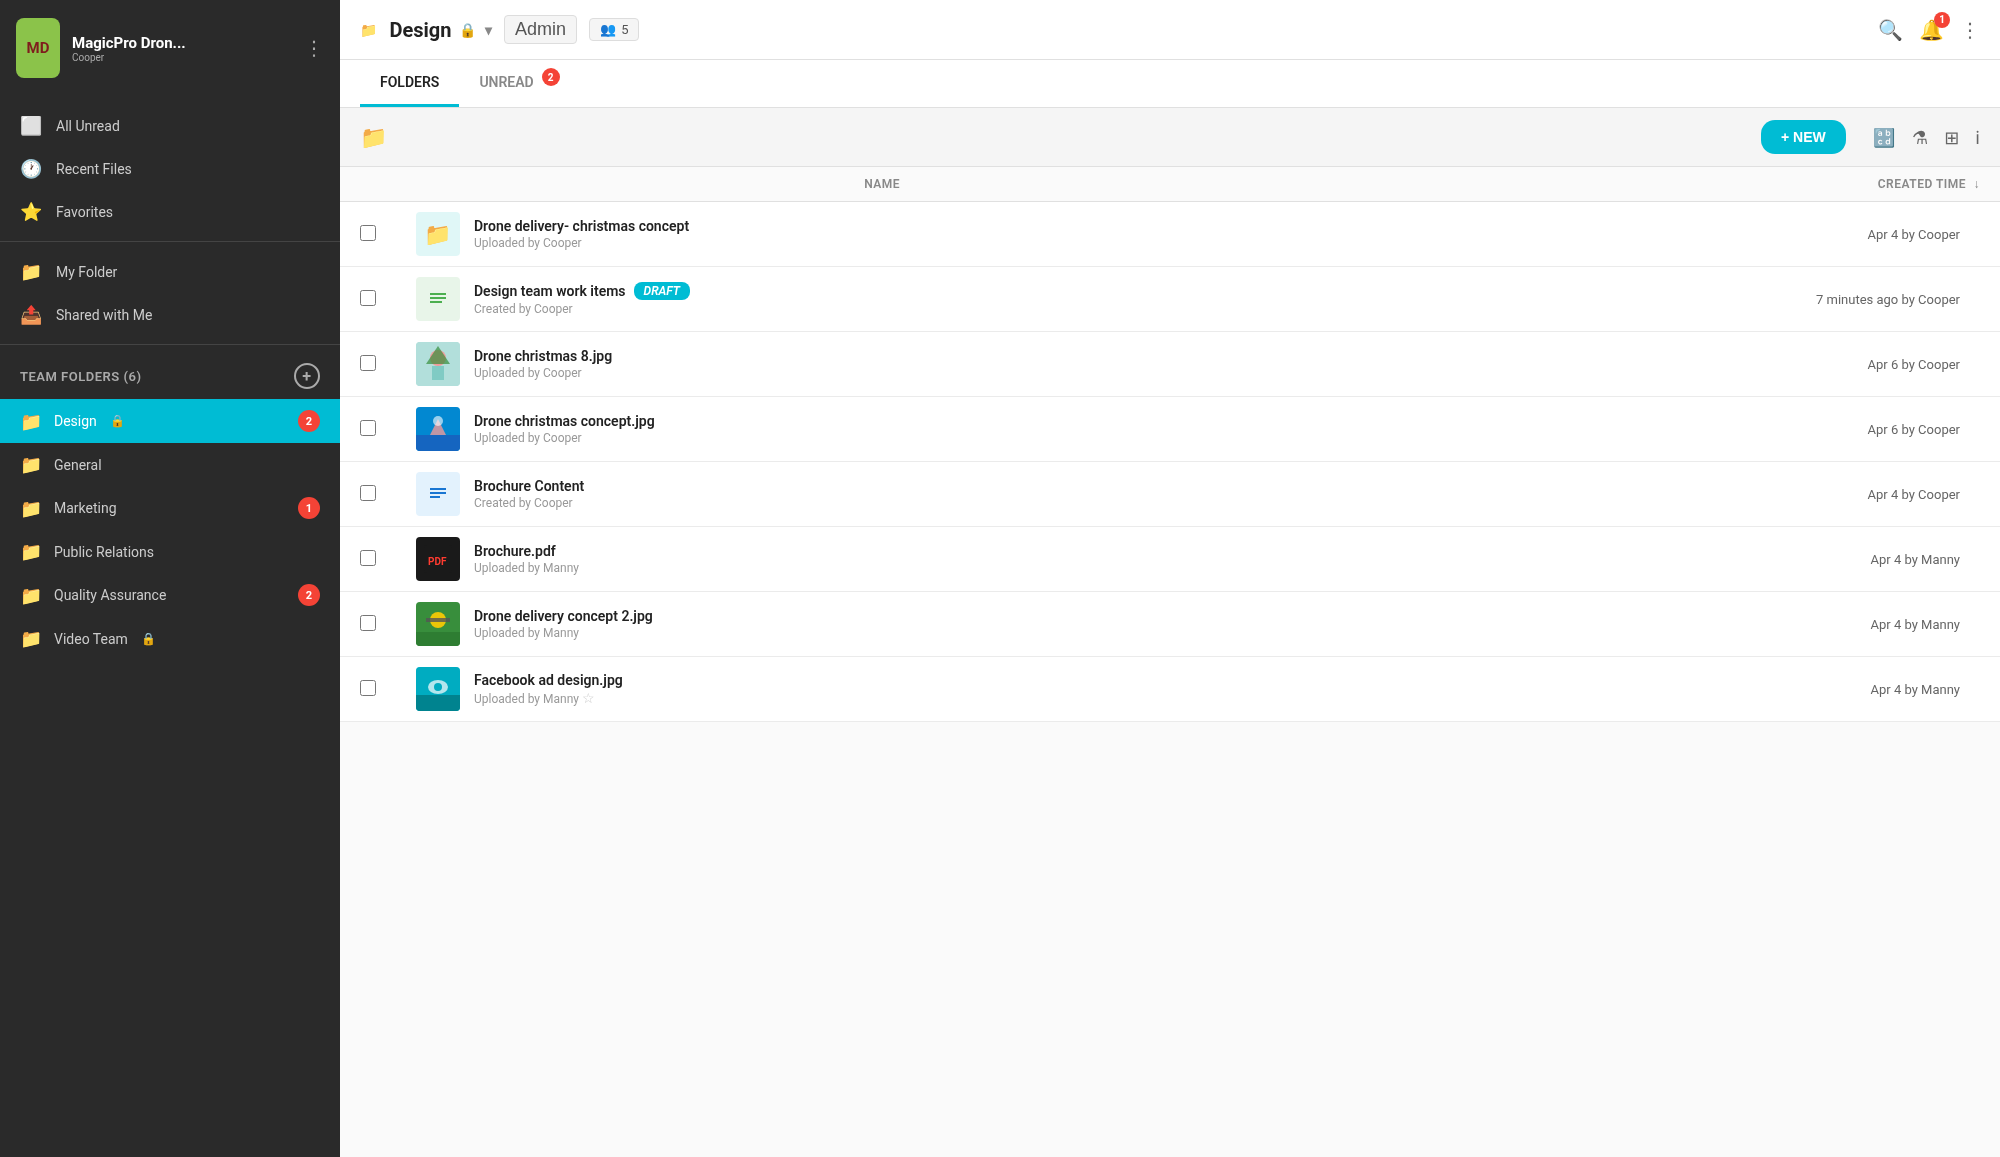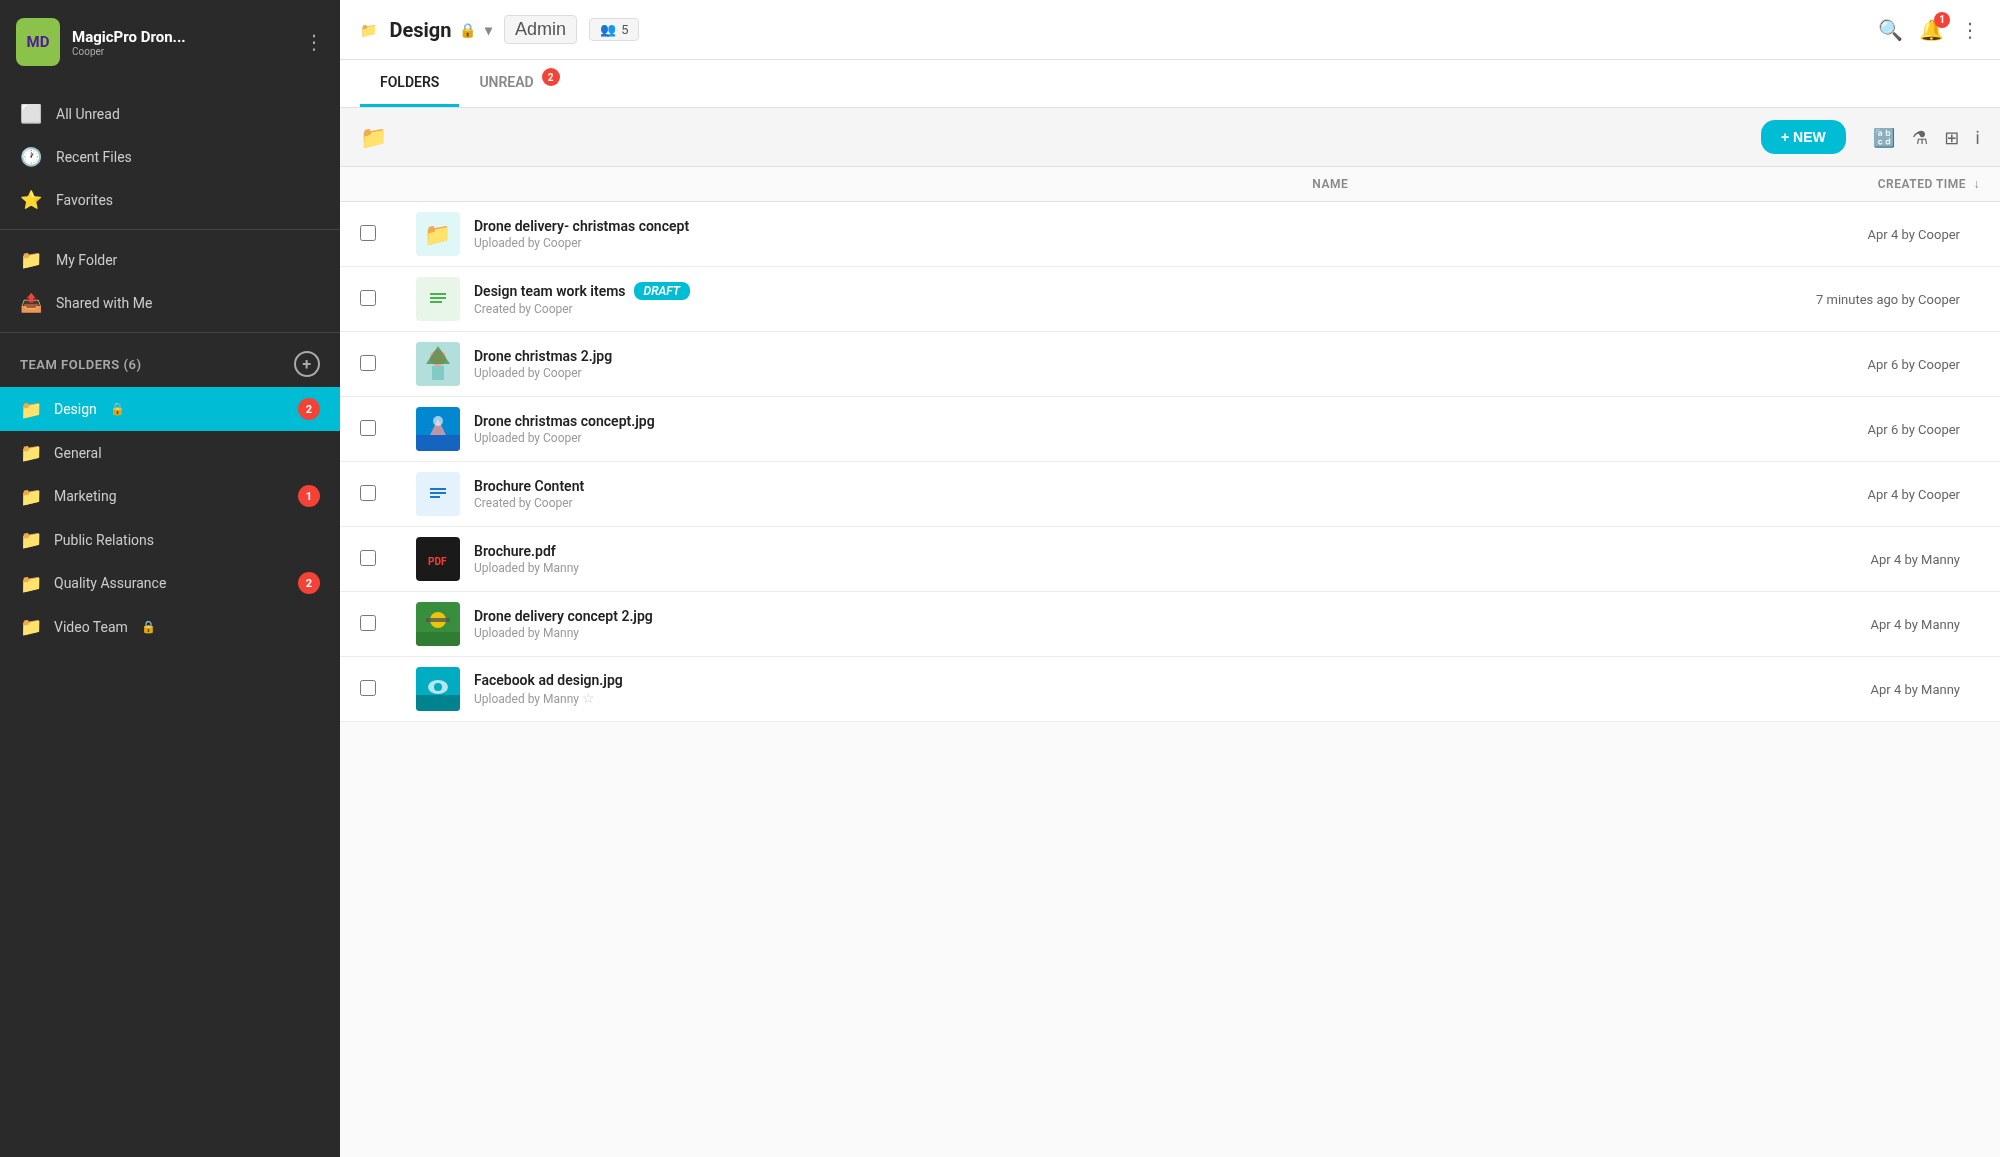--- a/index.html
+++ b/index.html
@@ -16,25 +16,25 @@
       height: 100%;
       overflow-y: auto;
     }
     .sidebar-header {
       display: flex;
       align-items: center;
       padding: 18px 16px;
       gap: 12px;
     }
     .avatar-md {
-      width: 44px; height: 48px;
+      width: 44px; height: 60px;
       background: #8BC34A;
       border-radius: 8px;
       display: flex; align-items: center; justify-content: center;
-      font-weight: 700; font-size: 15px; color: #4c1d95;
+      font-weight: 700; font-size: 15px; color: #7f1d1d;
       flex-shrink: 0;
     }
     .sidebar-org-name { font-weight: 700; font-size: 15px; color: #fff; }
     .sidebar-user { font-size: 10px; color: #aaa; }
     .sidebar-more { margin-left: auto; color: #aaa; font-size: 20px; cursor: pointer; }
 
     .sidebar-nav { padding: 8px 0; }
     .nav-item {
       display: flex; align-items: center; gap: 14px;
       padding: 11px 20px;
@@ -168,21 +168,21 @@
       padding: 9px 20px;
       font-size: 14px; font-weight: 600;
       cursor: pointer; display: flex; align-items: center; gap: 6px;
     }
     .toolbar-right { display: flex; align-items: center; gap: 16px; margin-left: 16px; }
     .toolbar-right .icon { font-size: 18px; color: #666; cursor: pointer; }
 
     
     .file-table { width: 100%; border-collapse: collapse; }
     .file-table th {
-      text-align: right; padding: 10px 20px;
+      text-align: center; padding: 10px 20px;
       font-size: 12px; font-weight: 600; color: #888;
       letter-spacing: 0.5px; border-bottom: 1px solid #e0e0e0;
       background: #fafafa;
     }
     .file-table th.created-col { text-align: right; }
     .file-table tr.file-row { border-bottom: 1px solid #ebebeb; background: #fff; }
     .file-table td { padding: 10px 20px; vertical-align: middle; }
     .file-table td.created-col { text-align: right; font-size: 13px; color: #666; padding-right: 40px; white-space: nowrap; }
 
     .file-thumb {
@@ -409,21 +409,21 @@
         <div class="file-thumb img-thumb" style="background:#b2dfdb; overflow:hidden;">
       <svg width="44" height="44" viewBox="0 0 44 44">
         <rect width="44" height="44" fill="#b2dfdb"></rect>
         <circle cx="22" cy="16" r="8" fill="#ef9a9a"></circle>
         <rect x="16" y="24" width="12" height="14" fill="#80cbc4"></rect>
         <polygon points="22,4 10,22 34,22" fill="#388e3c" opacity="0.7"></polygon>
       </svg>
     </div>
         <div>
           <div class="file-meta">
-            <div class="file-name">Drone christmas 2.jpg</div>
+            <div class="file-name">Drone christmas 8.jpg</div>
 
           </div>
           <div class="file-sub">Uploaded by  Cooper </div>
         </div>
       </div>
     </td>
     <td class="created-col">Apr 6 by Cooper</td>
   </tr>
           <tr class="file-row">
     <td class="checkbox-col">

